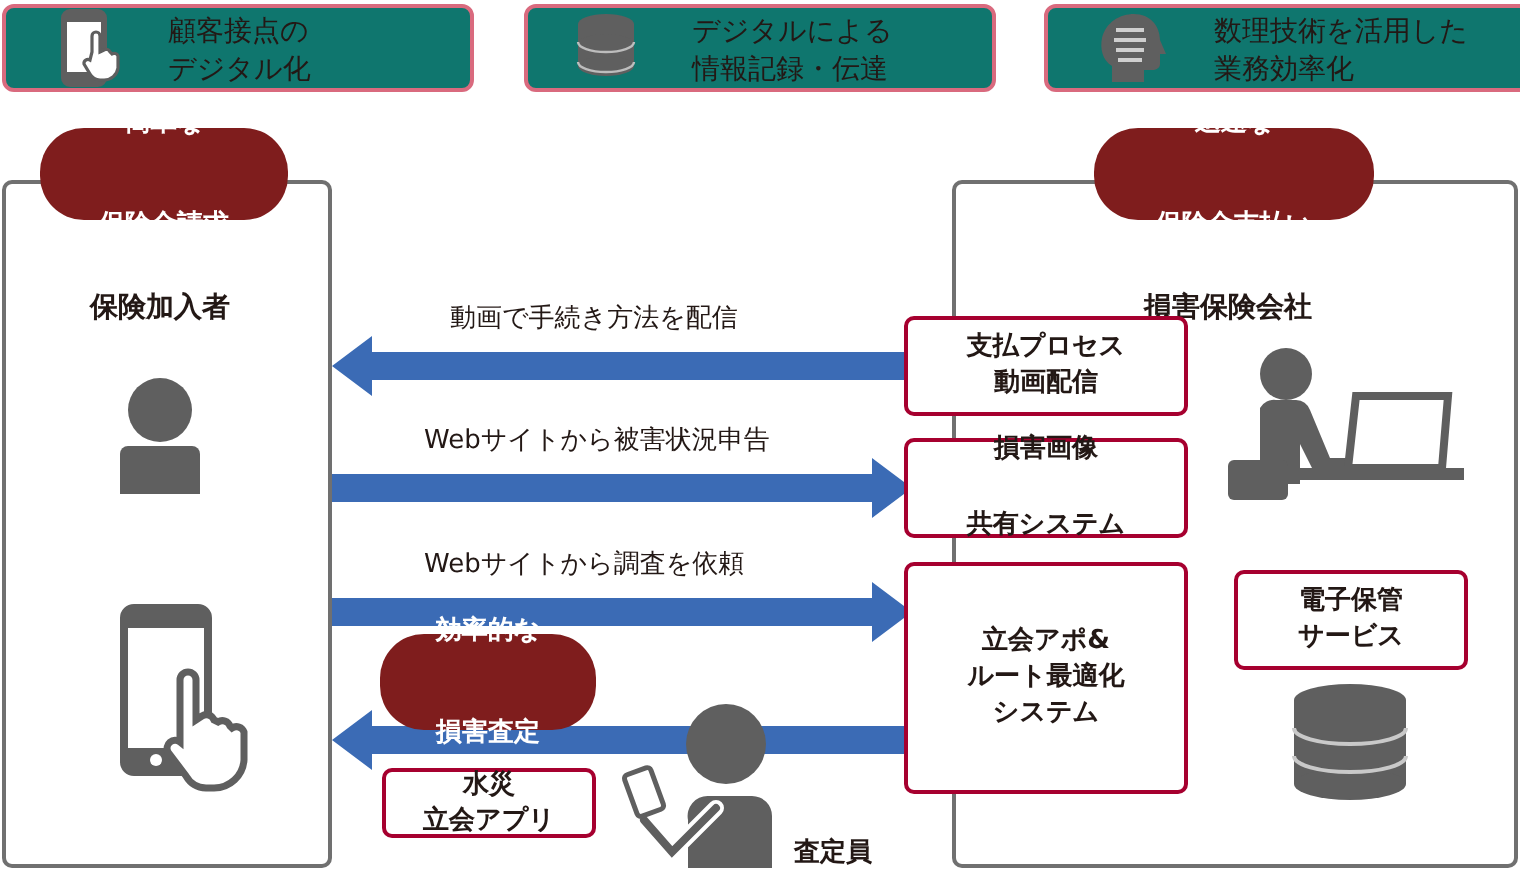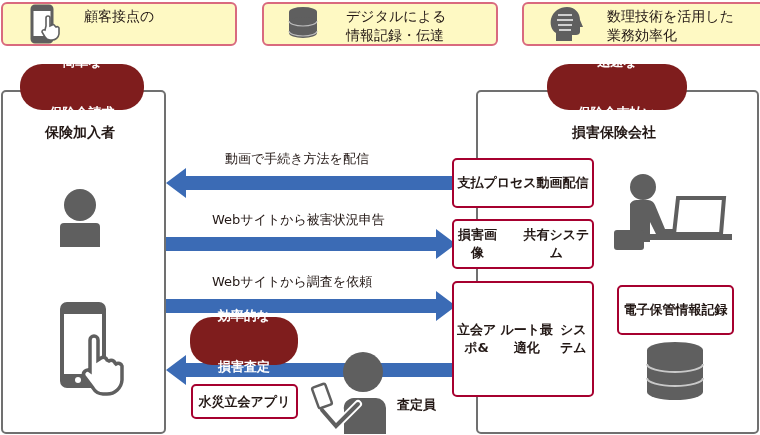--- a/index.html
+++ b/index.html
@@ -1,42 +1,43 @@
 <!DOCTYPE html>
 <html><head>
 <meta charset="utf-8">
 <style>
   html, body { margin:0; padding:0; background:#ffffff; }
   body { width:760px; height:435px; position:relative; overflow:hidden;
          font-family:"DejaVu Sans","Liberation Sans",sans-serif; color:#231815; }
-  .topbox { position:absolute; top:2px; height:44px; background:#fef9c3; border:2px solid #d96a7e;
+  .topbox { position:absolute; top:2px; height:44px; background:#0f766e; border:2px solid #d96a7e;
             border-radius:6px; box-sizing:border-box; }
   .topbox .txt { position:absolute; font-size:14px; line-height:19px; font-weight:500; color:#231815; white-space:nowrap; }
   .panel { position:absolute; border:2px solid #707070; border-radius:5px; box-sizing:border-box; background:#fff; }
   .pill { position:absolute; background:#7f1d1d; color:#fff; border-radius:22px; text-align:center;
           font-size:13px; line-height:17px; font-weight:bold; display:flex; flex-direction:column;
           justify-content:center; align-items:center; box-sizing:border-box;gap:34px; }
   .rbox { position:absolute; background:#fff; border:2px solid #a6002f; border-radius:5px; box-sizing:border-box;
           text-align:center; font-size:13px; line-height:18px; font-weight:bold; color:#231815;
-          display:flex; flex-direction:row; justify-content:center; align-items:center; }
-  .label { position:absolute; font-size:13px; font-weight:bold; color:#231815; white-space:nowrap; }
+          display:flex; flex-direction:column; justify-content:center; align-items:center; }
+  .label { position:absolute; font-size:13px; font-weight:bold; color:#231815; white-space:nowrap;margin-top:21px; }
   .arrowlbl { position:absolute; font-size:13px; font-weight:500; color:#231815; white-space:nowrap; text-align:center; }
   svg { position:absolute; overflow:visible; }
 </style>
 </head>
 <body>
 
 <div class="topbox" style="left:1px;width:236px;">
   <svg width="40" height="44" style="left:26px;top-2px;top:-2px;">
     <rect x="3" y="4" width="20" height="36" rx="3" fill="#fff" stroke="#5f5f5f" stroke-width="3"></rect>
     <rect x="3" y="4" width="20" height="5" fill="#5f5f5f"></rect>
     <rect x="3" y="34" width="20" height="6" fill="#5f5f5f"></rect>
     <path d="M17 24 v-8 a2 2 0 0 1 4 0 v8 l2 -1 a2 2 0 0 1 3 1 l1 1 a2 2 0 0 1 3 1 v6 a7 7 0 0 1 -7 6 h-2 a6 6 0 0 1 -5 -3 l-3 -5 a2 2 0 0 1 3 -2 z" fill="#fff" stroke="#5f5f5f" stroke-width="1.6"></path>
   </svg>
   <div class="txt" style="left:81px;top:3px;">顧客接点の</div>
+  <div class="txt" style="left:81px;top:22px;">デジタル化</div>
 </div>
 
 <div class="topbox" style="left:262px;width:236px;">
   <svg width="40" height="40" style="left:22px;top:1px;">
     <ellipse cx="17" cy="7" rx="14" ry="5" fill="#5f5f5f"></ellipse>
     <rect x="3" y="7" width="28" height="9" fill="#5f5f5f"></rect>
     <ellipse cx="17" cy="17" rx="14" ry="5" fill="#5f5f5f"></ellipse>
     <rect x="3" y="18" width="28" height="9" fill="#5f5f5f"></rect>
     <ellipse cx="17" cy="28" rx="14" ry="5" fill="#5f5f5f"></ellipse>
     <path d="M3 16 a14 5 0 0 0 28 0" fill="none" stroke="#bdbdbd" stroke-width="1.2"></path>
@@ -128,21 +129,21 @@
   <span>損害画像</span>
   <span>共有システム</span>
 </div>
 <div class="rbox" style="left:452px;top:281px;width:142px;height:116px;">
   <span>立会アポ&amp;</span>
   <span>ルート最適化</span>
   <span>システム</span>
 </div>
 <div class="rbox" style="left:617px;top:285px;width:117px;height:50px;">
   <span>電子保管</span>
-  <span>情報記録</span>
+  <span>サービス</span>
 </div>
 
 <div class="pill" style="left:190px;top:317px;width:108px;height:48px;">
   <span>効率的な</span>
   <span>損害査定</span>
 </div>
 
 <div class="rbox" style="left:191px;top:384px;width:107px;height:35px;">
   <span>水災</span>
   <span>立会アプリ</span>

